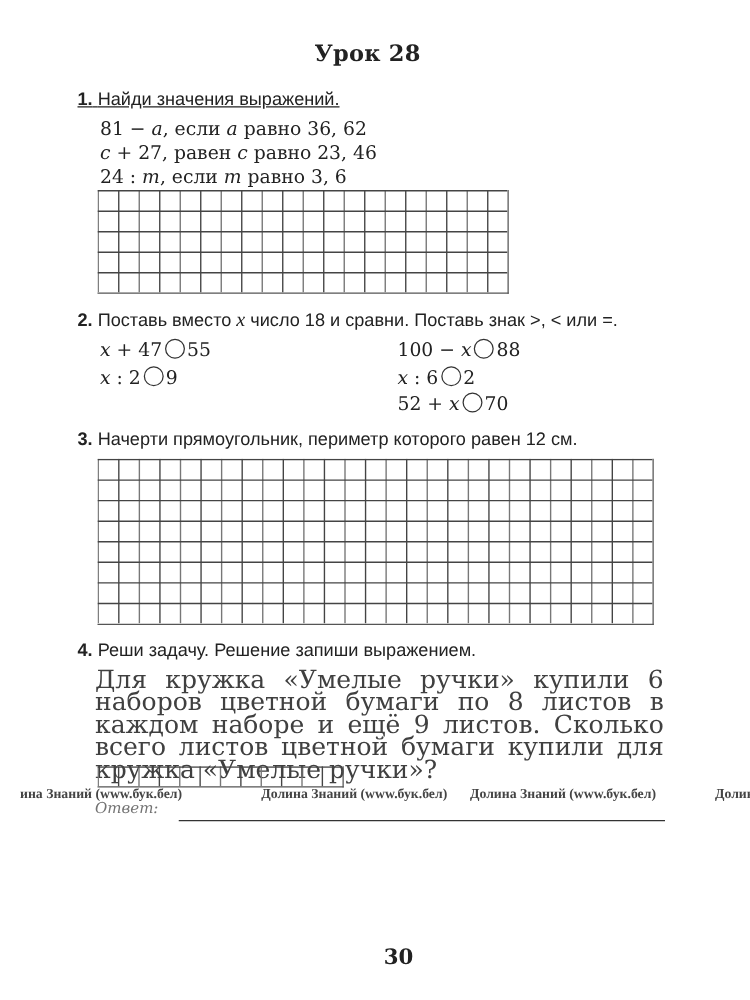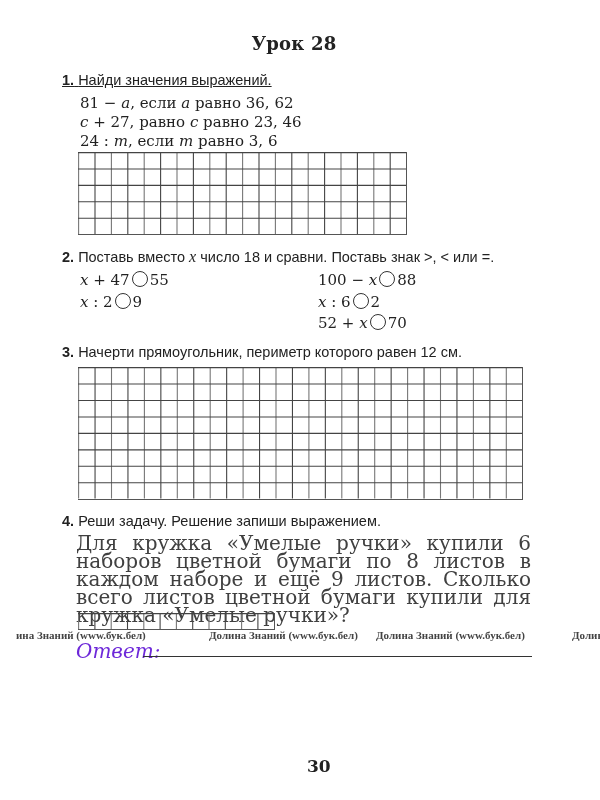--- a/index.html
+++ b/index.html
@@ -9,36 +9,36 @@
   .task { font-family:"Liberation Sans", sans-serif; font-size:14.5px; color:#222; white-space:nowrap; }
   .task .num { font-weight:bold; }
   .task i { font-family:"Liberation Serif", serif; font-size:16px; }
   .expr { font-family:"DejaVu Serif", serif; font-size:15px; color:#222; white-space:nowrap; line-height:19px; }
   .expr i { font-style:italic; }
   .circ { display:inline-block; width:14px; height:14px; border:1.3px solid #333; border-radius:50%; vertical-align:-2px; margin:0 2px; }
   .grid { position:absolute; border-right:1.3px solid #555; border-bottom:1.3px solid #555; }
   .grid svg { display:block; }
   .prob { font-family:"DejaVu Serif", serif; font-size:20px; color:#404040; line-height:18px; text-align:justify; }
   .wm { font-family:"Liberation Serif", serif; font-size:11px; color:#444; font-weight:bold; white-space:nowrap;padding-left:16px; }
-  .answer { font-family:"DejaVu Serif", serif; font-style:italic; font-size:20px; color:#6d28d9; }
+  .answer { font-family:"DejaVu Serif", serif; font-style:italic; font-size:12px; color:#737373; }
   .aline { height:0; border-top:1.2px solid #333; }
   .pagenum { font-family:"DejaVu Serif", serif; font-weight:bold; font-size:17px; color:#222;margin-left:24px; }
 </style>
 </head>
 <body>
 
 <div class="abs title">Урок 28</div>
 
 <div class="abs task" style="left:62px; top:72px;text-decoration:underline;">
   <span class="num">1.</span>
   <span>Найди значения выражений.</span>
 </div>
 <div class="abs expr" style="left:80px; top:94px;">
   <div><span>81 − </span><i>a</i><span>, если </span><i>a</i><span> равно 36, 62</span></div>
-  <div><span></span><i>c</i><span> + 27, равно </span><i>c</i><span> равно 23, 46</span></div>
+  <div><span></span><i>c</i><span> + 27, равен </span><i>c</i><span> равно 23, 46</span></div>
   <div><span>24 : </span><i>m</i><span>, если </span><i>m</i><span> равно 3, 6</span></div>
 </div>
 <div class="grid" id="grid1" style="left:78px; top:152px;">
     <svg width="328" height="82">
       <line x1="0.6" x2="0.6" y1="0" y2="82" stroke="#777" stroke-width="1.1"></line>
       <line x1="17" x2="17" y1="0" y2="82" stroke="#444" stroke-width="1.1"></line>
       <line x1="33.4" x2="33.4" y1="0" y2="82" stroke="#777" stroke-width="1.1"></line>
       <line x1="49.8" x2="49.8" y1="0" y2="82" stroke="#444" stroke-width="1.1"></line>
       <line x1="66.19999999999999" x2="66.19999999999999" y1="0" y2="82" stroke="#777" stroke-width="1.1"></line>
       <line x1="82.6" x2="82.6" y1="0" y2="82" stroke="#444" stroke-width="1.1"></line>

